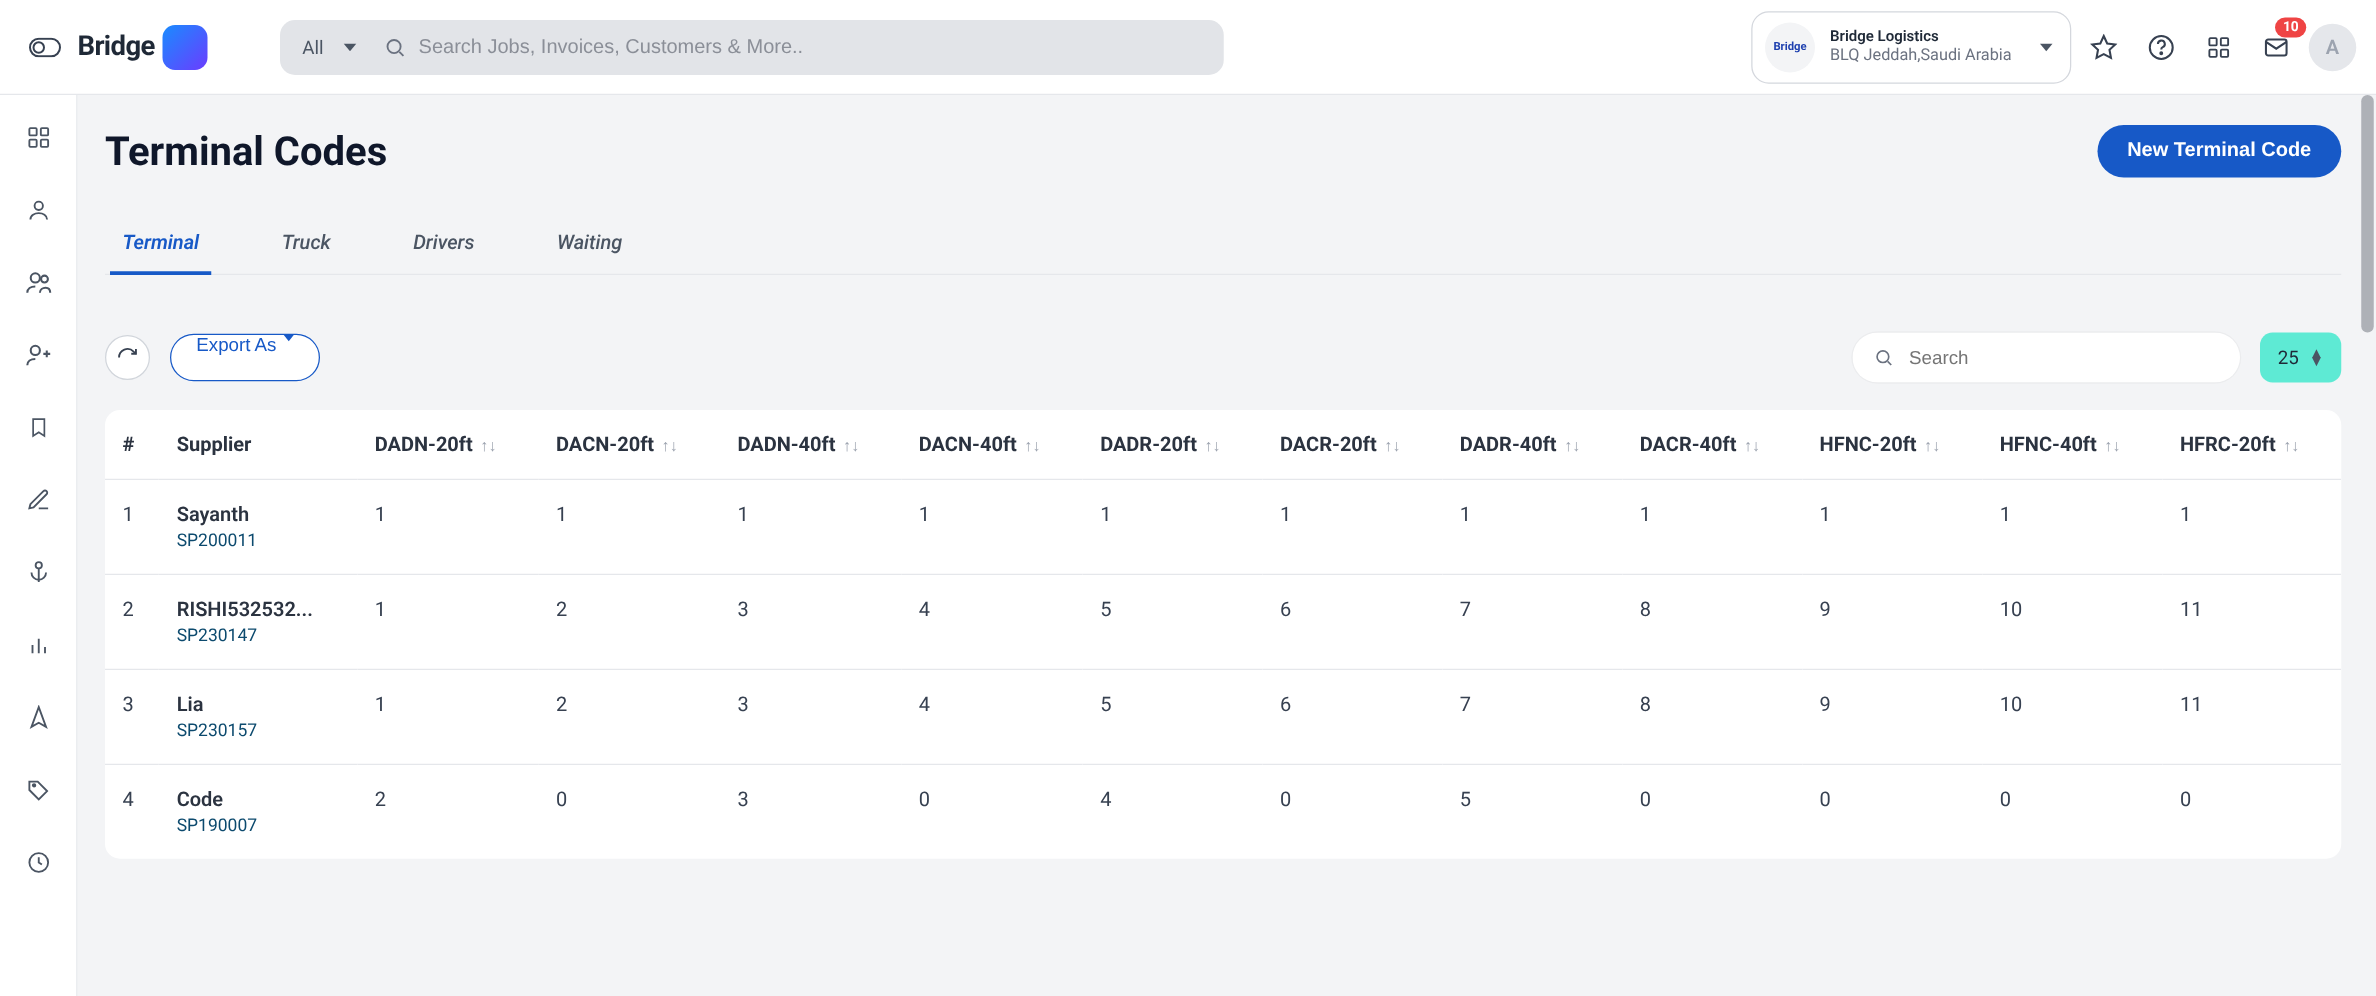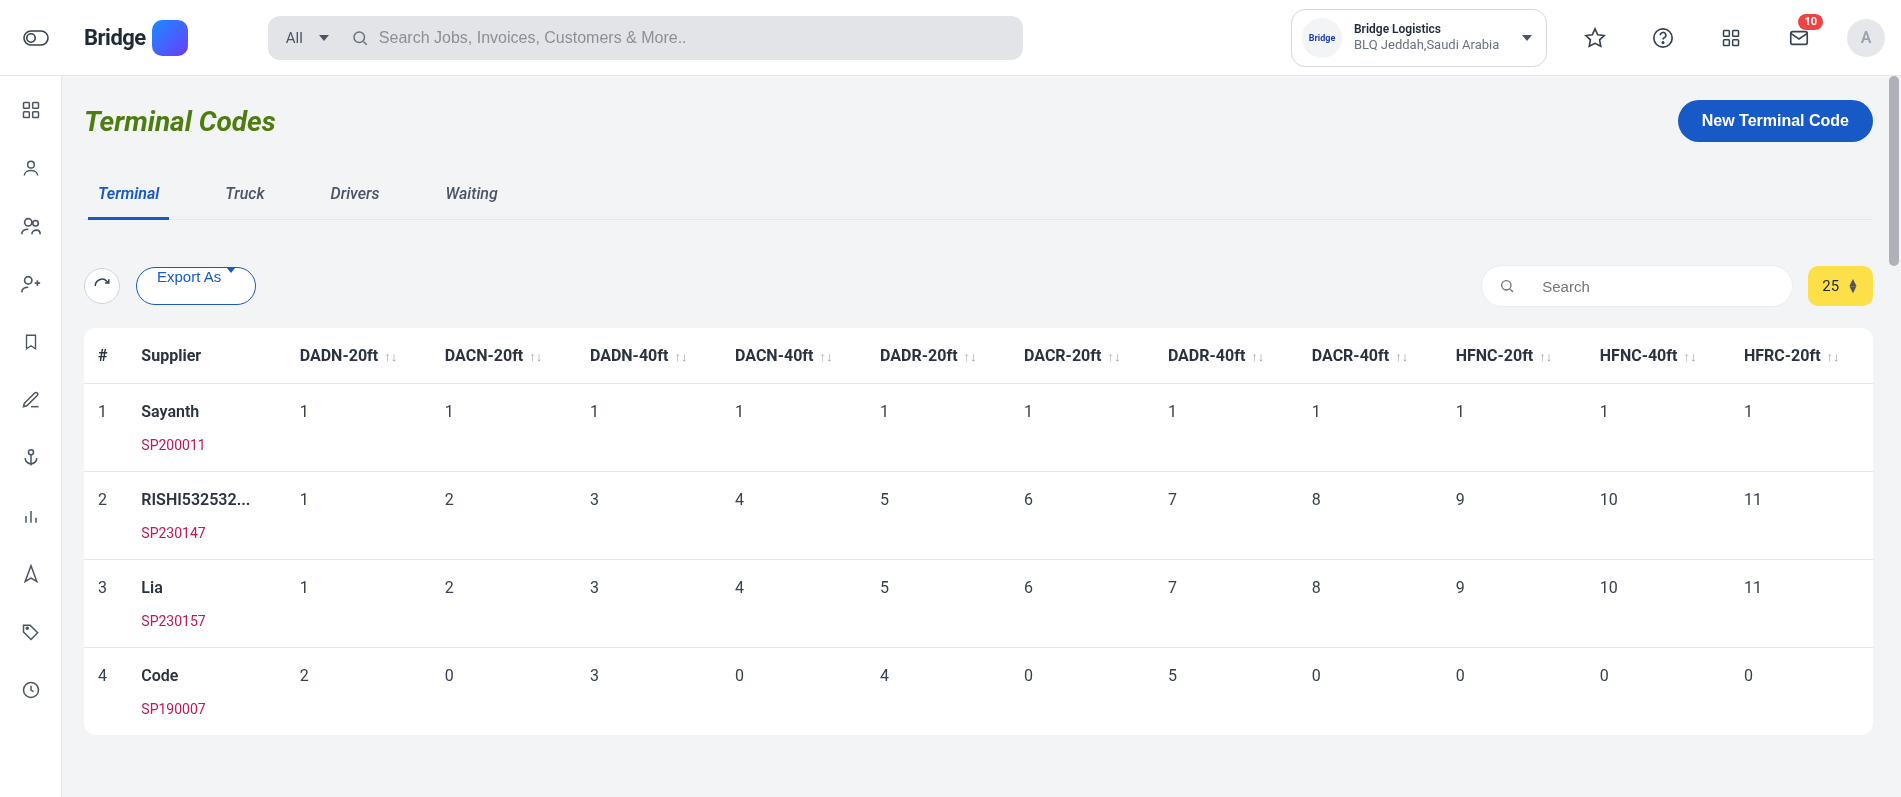--- a/index.html
+++ b/index.html
@@ -14,21 +14,21 @@
     --scrollbar-track:#e5e7eb;
     --scrollbar-thumb:#9ca3af;
   }
   *{box-sizing:border-box;}
   html,body{margin:0;padding:0;height:100%;font-family:-apple-system,BlinkMacSystemFont,"Segoe UI",Roboto,Arial,sans-serif;color:var(--text);background:var(--bg);}
   body{width:1901px;height:797px;overflow:hidden;position:relative;}
 
   
   .topbar{
     height:76px;background:var(--white);display:flex;align-items:center;
-    padding:0 16px;gap:28px;border-bottom:1px solid var(--border);
+    padding:0 16px;gap:6px;border-bottom:1px solid var(--border);
   }
   .topbar .eye-toggle{flex:0 0 auto;}
   .logo{display:flex;align-items:center;gap:6px;font-weight:700;font-size:22px;}
   .logo .logo-mark{
     width:36px;height:36px;border-radius:10px;
     background:linear-gradient(135deg,#198cff 0%,#6b3cff 100%);
     position:relative;
   }
   .logo .logo-text{letter-spacing:-0.5px;}
   .search-wrap{
@@ -102,21 +102,21 @@
     content:"";position:absolute;top:0;right:0;width:14px;height:100%;background:transparent;
   }
   .custom-scrollbar{
     position:absolute;right:2px;top:0;width:10px;height:100%;
   }
   .custom-scrollbar .thumb{
     position:absolute;left:0;width:100%;height:190px;top:0;background:#aeb1b7;border-radius:5px;
   }
 
   .page-head{display:flex;align-items:center;justify-content:space-between;margin-bottom:28px;}
-  .page-title{font-size:28px;font-weight:700;color:#4d7c0f;font-style:italic;}
+  .page-title{font-size:32px;font-weight:700;color:#0f172a;}
   .primary-btn{
     background:var(--primary);color:var(--primary-text);border:none;border-radius:999px;
     padding:12px 24px;font-size:16px;font-weight:600;cursor:pointer;
   }
 
   .tabs{display:flex;gap:46px;border-bottom:1px solid var(--border);padding:0 4px;}
   .tab{
     padding:14px 10px;font-size:16px;color:#4b5563;cursor:pointer;border-bottom:3px solid transparent;
     margin-bottom:-1px;font-weight:500;font-style:italic;
   }
@@ -134,45 +134,45 @@
     border-radius:999px;padding:0 20px;font-size:15px;font-weight:500;cursor:pointer;
     display:flex;align-items:flex-start;gap:6px;
   }
   .export-btn .caret{
     width:0;height:0;border-left:4px solid transparent;border-right:4px solid transparent;
     border-top:5px solid var(--primary);
   }
   .toolbar .grow{flex:1;}
   .table-search{
     display:flex;align-items:center;background:#fff;border-radius:999px;border:1px solid transparent;
-    height:40px;padding:0 16px;gap:25px;min-width:310px;box-shadow:0 0 0 1px rgba(0,0,0,0.03);
+    height:40px;padding:0 16px;gap:10px;min-width:310px;box-shadow:0 0 0 1px rgba(0,0,0,0.03);
   }
   .table-search input{border:none;outline:none;font-size:15px;flex:1;background:transparent;}
   .pager-size{
-    display:flex;align-items:center;gap:8px;background:#fde047;border-radius:10px;height:40px;
+    display:flex;align-items:center;gap:8px;background:#5eead4;border-radius:10px;height:40px;
     padding:0 14px;font-size:15px;cursor:pointer;
   }
   .pager-size .sort-arrows{font-size:12px;line-height:0.6;display:flex;flex-direction:column;color:#4b5563;}
 
   .table-wrap{
     margin-top:22px;background:#fff;border-radius:12px;overflow:hidden;
   }
   table{width:100%;border-collapse:collapse;font-size:16px;}
   thead th{
     text-align:left;font-weight:700;color:#2b3340;padding:18px 14px;white-space:nowrap;
     border-bottom:1px solid var(--border);
   }
   thead th .sort{color:#9ca3af;font-size:13px;margin-left:6px;}
   tbody td{
     padding:18px 14px;border-bottom:1px solid var(--border);vertical-align:top;
     white-space:nowrap;color:#374151;
   }
   tbody tr:last-child td{border-bottom:none;}
   .supplier-name{font-weight:600;color:#2b3340;}
-  .supplier-code{font-size:14px;color:#be185d;margin-top:16px;}
+  .supplier-code{font-size:14px;color:#0c4a6e;margin-top:4px;}
 
   svg{display:block;}
 </style>
 </head>
 <body>
 
 <div class="topbar">
   <div class="icon-btn eye-toggle">
     <svg width="26" height="16" viewBox="0 0 26 16">
       <rect x="1" y="1" width="24" height="14" rx="7" fill="none" stroke="#374151" stroke-width="1.6"></rect>

